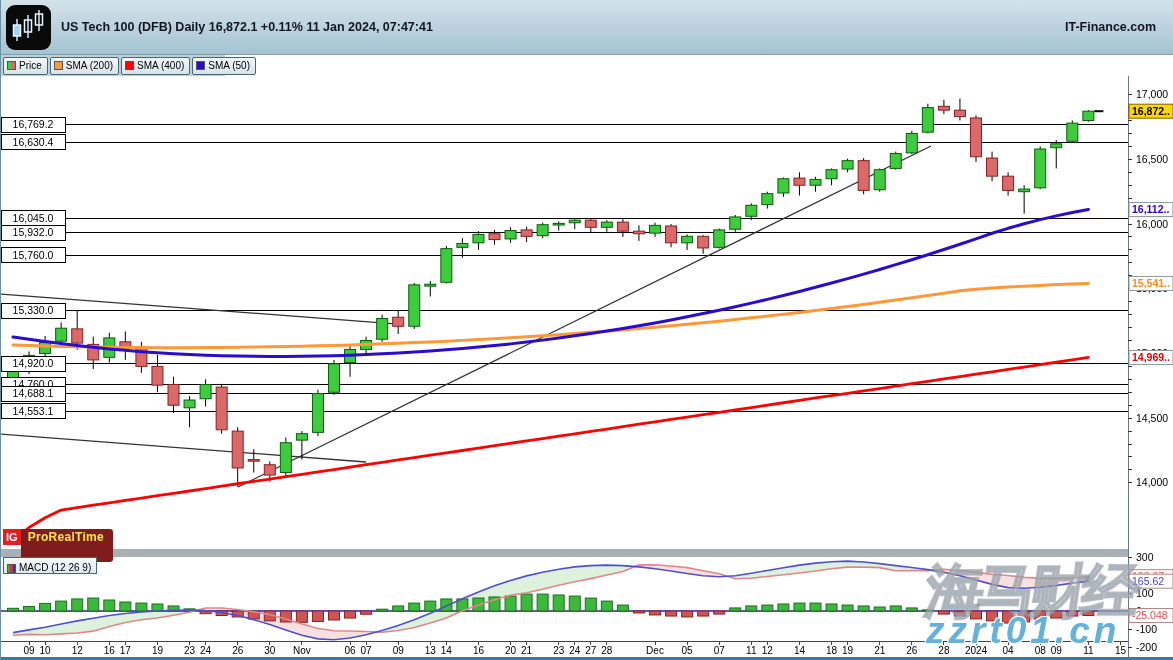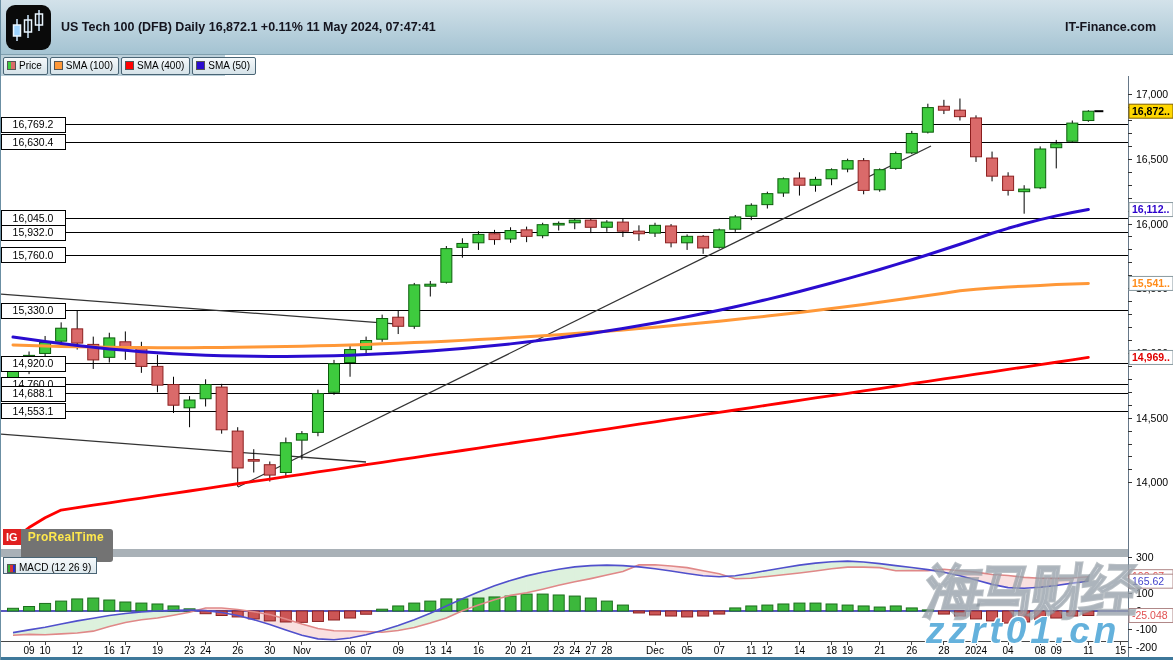--- a/index.html
+++ b/index.html
@@ -15,21 +15,21 @@
   #legend-row{position:absolute;left:0;top:55px;width:1173px;height:21px;background:#ffffff;}
   #legend-bar{position:absolute;left:0;top:0;height:21px;width:224px;background:#bcd0da;
               display:flex;align-items:center;gap:2px;padding-left:2px;box-sizing:border-box;}
   .lg-btn{display:inline-flex;align-items:center;gap:3px;height:16px;padding:0 5px 0 3px;
           background:linear-gradient(#f5f9fb,#d6e3e9);border:1px solid #4a6575;border-radius:2px;
           font-size:10px;color:#000;white-space:nowrap;cursor:pointer;}
   .chip{width:9px;height:9px;border:1px solid #555;box-sizing:border-box;}
   
   #prt-logo{position:absolute;left:2px;top:529px;height:18px;display:flex;align-items:flex-start;z-index:5;}
   #prt-ig{background:#e02020;color:#fff;font-weight:bold;font-size:11px;padding:2px 3px;}
-  #prt-name{background:#737373;color:#ffe84d;font-weight:bold;font-size:12px;padding:1px 9px 18px 7px;
+  #prt-name{background:#7f1d1d;color:#ffe84d;font-weight:bold;font-size:12px;padding:1px 9px 18px 7px;
             border-radius:0 3px 3px 0;letter-spacing:0.3px;}
   #macd-btn{position:absolute;left:2px;top:557px;z-index:5;display:inline-flex;align-items:flex-end;gap:3px;
             height:15px;padding:0 5px 0 3px;background:linear-gradient(#f5f9fb,#dde8ed);
             border:1px solid #4a6575;font-size:10px;color:#000;cursor:pointer;}
   #macd-chip{width:9px;height:9px;border:1px solid #555;box-sizing:border-box;
              background:linear-gradient(90deg,#2fae2f 0 33%,#d23434 33% 66%,#2a2ad2 66% 100%);}
   
   #wm-cjk{position:absolute;left:925px;top:562px;width:250px;font-size:58px;font-weight:bold;
           color:rgba(200,208,216,0.55);-webkit-text-stroke:2px rgba(130,140,150,0.55);
           transform:skewX(-8deg);letter-spacing:-6px;z-index:6;pointer-events:none;white-space:nowrap;line-height:1;}
@@ -49,33 +49,33 @@
         <g stroke="#cfe8ff" stroke-width="1.5" fill="none">
           <line x1="11" y1="14" x2="11" y2="36"></line>
             <rect x="7.5" y="20" width="7" height="11" fill="#9fd4ff" stroke="#eaf6ff"></rect>
           <line x1="22" y1="10" x2="22" y2="33"></line>
             <rect x="18.5" y="15" width="7" height="12" fill="none" stroke="#eaf6ff"></rect>
           <line x1="33" y1="5" x2="33" y2="26"></line>
             <rect x="29.5" y="9" width="7" height="11" fill="none" stroke="#eaf6ff"></rect>
         </g>
       </svg>
     </div>
-    <div id="title">US Tech 100 (DFB) Daily 16,872.1 +0.11% 11 May 2024, 07:47:41</div>
+    <div id="title">US Tech 100 (DFB) Daily 16,872.1 +0.11% 11 Jan 2024, 07:47:41</div>
     <div id="brand">IT-Finance.com</div>
   </div>
 
   <div id="legend-row">
     <div id="legend-bar">
       <span class="lg-btn">
         <span class="chip" style="background:linear-gradient(90deg,#3ecb3e 0 50%,#da6a6a 50% 100%);"></span>
         <span>Price</span>
       </span>
       <span class="lg-btn">
         <span class="chip" style="background:#ff9838;"></span>
-        <span>SMA (100)</span>
+        <span>SMA (200)</span>
       </span>
       <span class="lg-btn">
         <span class="chip" style="background:#ff0000;"></span>
         <span>SMA (400)</span>
       </span>
       <span class="lg-btn">
         <span class="chip" style="background:#2a0ccf;"></span>
         <span>SMA (50)</span>
       </span>
     </div>

